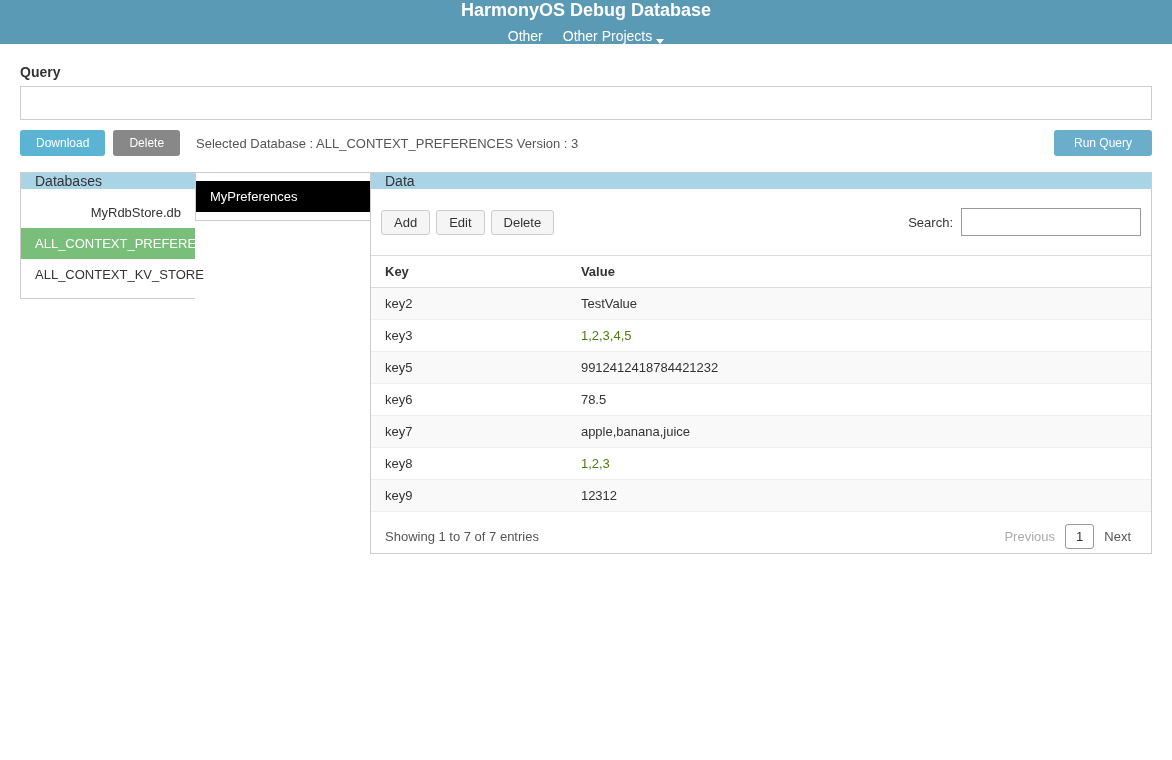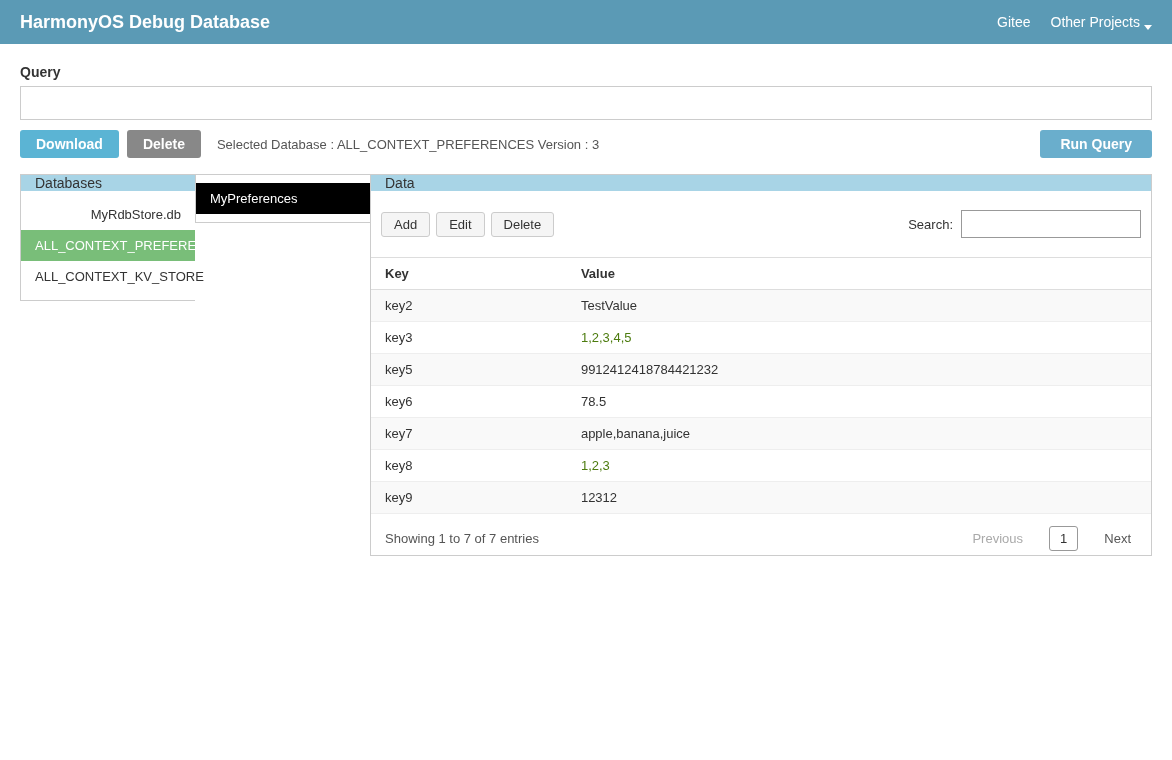--- a/index.html
+++ b/index.html
@@ -6,20 +6,21 @@
     body { font-family: Arial, sans-serif; font-size: 14px; color: #333; background: #fff; }
 
     
     .navbar {
       background-color: #5b9ab5;
       padding: 0 20px;
       display: flex;
       align-items: center;
       justify-content: space-between;
       height: 44px;
+      flex-direction: column;
     }
     .navbar-brand {
       color: #fff;
       font-size: 18px;
       font-weight: bold;
       text-decoration: none;
     }
     .navbar-links {
       display: flex;
       align-items: center;
@@ -75,23 +76,22 @@
     .toolbar-left {
       display: flex;
       align-items: center;
       gap: 8px;
     }
     .btn {
       padding: 6px 16px;
       border: none;
       border-radius: 3px;
       cursor: pointer;
-      font-size: 14px;
-      color: #fff;
-      font-weight: bold;
+      font-size: 12px;
+      color: #fff;
     }
     .btn-download { background-color: #5bb4d4; }
     .btn-delete { background-color: #888; }
     .btn-run-query { background-color: #6aaecc; padding: 6px 20px; }
     .selected-db-text {
       font-size: 13px;
       color: #555;
       margin-left: 8px;
     }
 
@@ -223,21 +223,21 @@
     .value-link { color: #4d7c0f; text-decoration: none; }
 
     
     .pagination-row {
       display: flex;
       align-items: center;
       justify-content: space-between;
       padding: 12px 14px 4px 14px;
     }
     .pagination-info { font-size: 13px; color: #555; }
-    .pagination-controls { display: flex; align-items: center; gap: 20px; }
+    .pagination-controls { display: flex; align-items: center; gap: 4px; }
     .page-btn {
       padding: 4px 10px;
       border: 1px solid #ccc;
       background: #fff;
       border-radius: 3px;
       cursor: pointer;
       font-size: 13px;
       color: #333;
     }
     .page-btn.active {
@@ -253,21 +253,21 @@
       padding: 4px 6px;
     }
     .page-nav.disabled { color: #aaa; cursor: default; }
   </style>
 </head>
 <body>
 
 <nav class="navbar">
   <a class="navbar-brand">HarmonyOS Debug Database</a>
   <div class="navbar-links">
-    <a>Gitee</a>
+    <a>Other</a>
     <a class="other-projects">
       <span>Other Projects</span>
       <span class="caret"></span>
     </a>
   </div>
 </nav>
 
 <div class="main-content">
 
   

